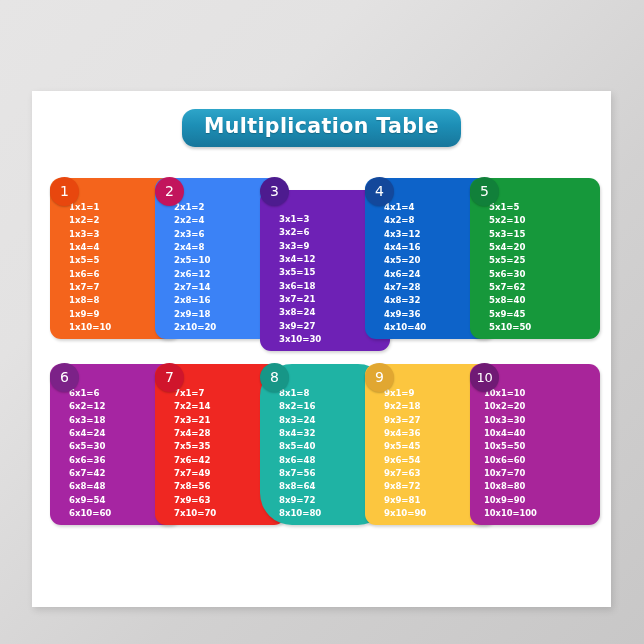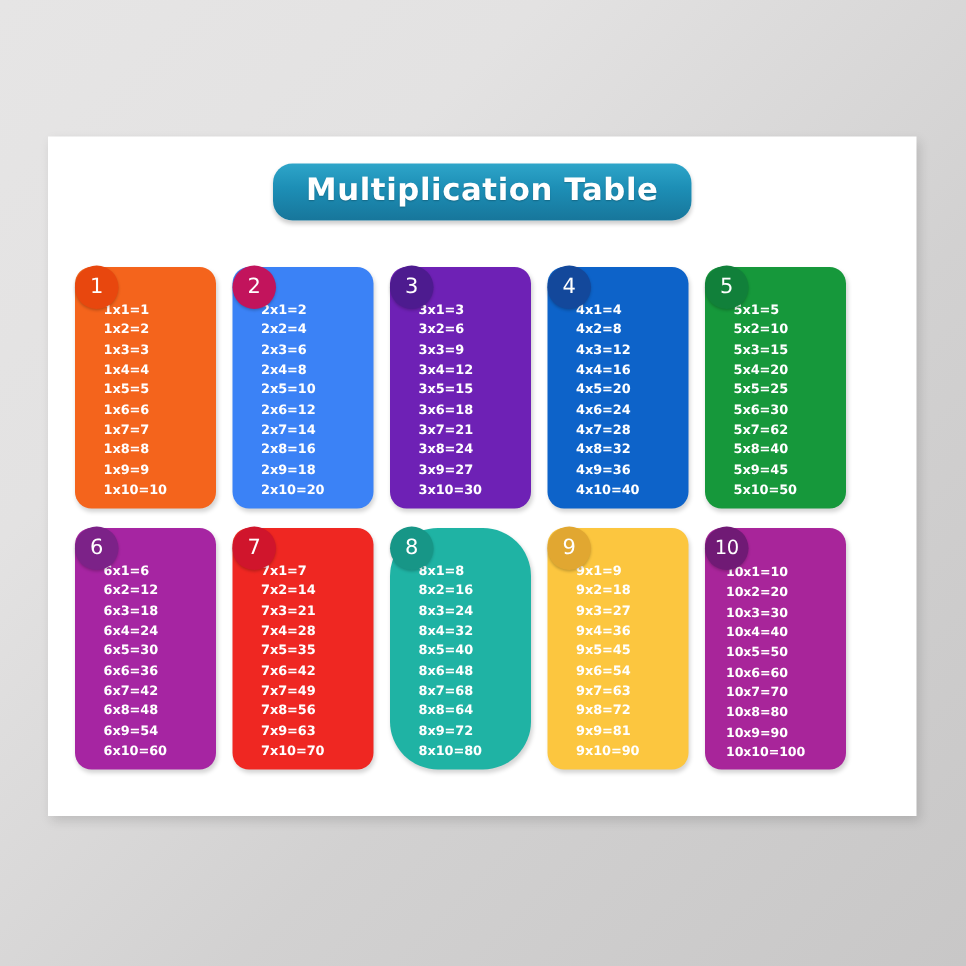--- a/index.html
+++ b/index.html
@@ -21,21 +21,21 @@
     height: 644px;
     background: linear-gradient(135deg, #e6e5e5 0%, #e3e2e2 28%, #d2d1d1 62%, #c8c7c7 100%);
   }
 
   
   #poster {
     position: absolute;
     left: 32px;
     top: 91px;
     width: 579px;
-    height: 453px;
+    height: 516px;
     background: #ffffff;
     box-shadow: 2px 3px 7px rgba(0,0,0,0.13);
   }
 
   
   .title-wrap {
     position: absolute;
     left: 0;
     top: 18px;
     width: 579px;
@@ -75,20 +75,21 @@
     width: 94px;
   }
 
   .card {
     position: relative;
     width: 94px;
     height: 161px;
     border-radius: 11px;
     box-shadow: 1px 2px 3px rgba(0,0,0,0.17);
     overflow: hidden;
+    padding-left: 36px;
   }
 
   .badge {
     position: absolute;
     left: 0px;
     top: -1px;
     width: 29px;
     height: 29px;
     border-radius: 50%;
     z-index: 3;
@@ -172,21 +173,21 @@
                 <div class="line">2x8=16</div>
                 <div class="line">2x9=18</div>
                 <div class="line">2x10=20</div>
               </div>
             </div>
             <div class="badge" style="background: rgb(194, 20, 92);">
               <span class="badge-num">2</span>
             </div>
           </div>
           <div class="card-slot">
-            <div class="card" style="background: rgb(110, 33, 181);">
+            <div class="card" style="background: rgb(110, 33, 181); margin-top: 12px;">
               <div class="lines">
                 <div class="line">3x1=3</div>
                 <div class="line">3x2=6</div>
                 <div class="line">3x3=9</div>
                 <div class="line">3x4=12</div>
                 <div class="line">3x5=15</div>
                 <div class="line">3x6=18</div>
                 <div class="line">3x7=21</div>
                 <div class="line">3x8=24</div>
                 <div class="line">3x9=27</div>
@@ -277,21 +278,21 @@
           </div>
           <div class="card-slot">
             <div class="card" style="background: rgb(31, 179, 164); border-radius: 32px;">
               <div class="lines">
                 <div class="line">8x1=8</div>
                 <div class="line">8x2=16</div>
                 <div class="line">8x3=24</div>
                 <div class="line">8x4=32</div>
                 <div class="line">8x5=40</div>
                 <div class="line">8x6=48</div>
-                <div class="line">8x7=68</div>
+                <div class="line">8x7=56</div>
                 <div class="line">8x8=64</div>
                 <div class="line">8x9=72</div>
                 <div class="line">8x10=80</div>
               </div>
             </div>
             <div class="badge" style="background: rgb(23, 150, 135);">
               <span class="badge-num">8</span>
             </div>
           </div>
           <div class="card-slot">

